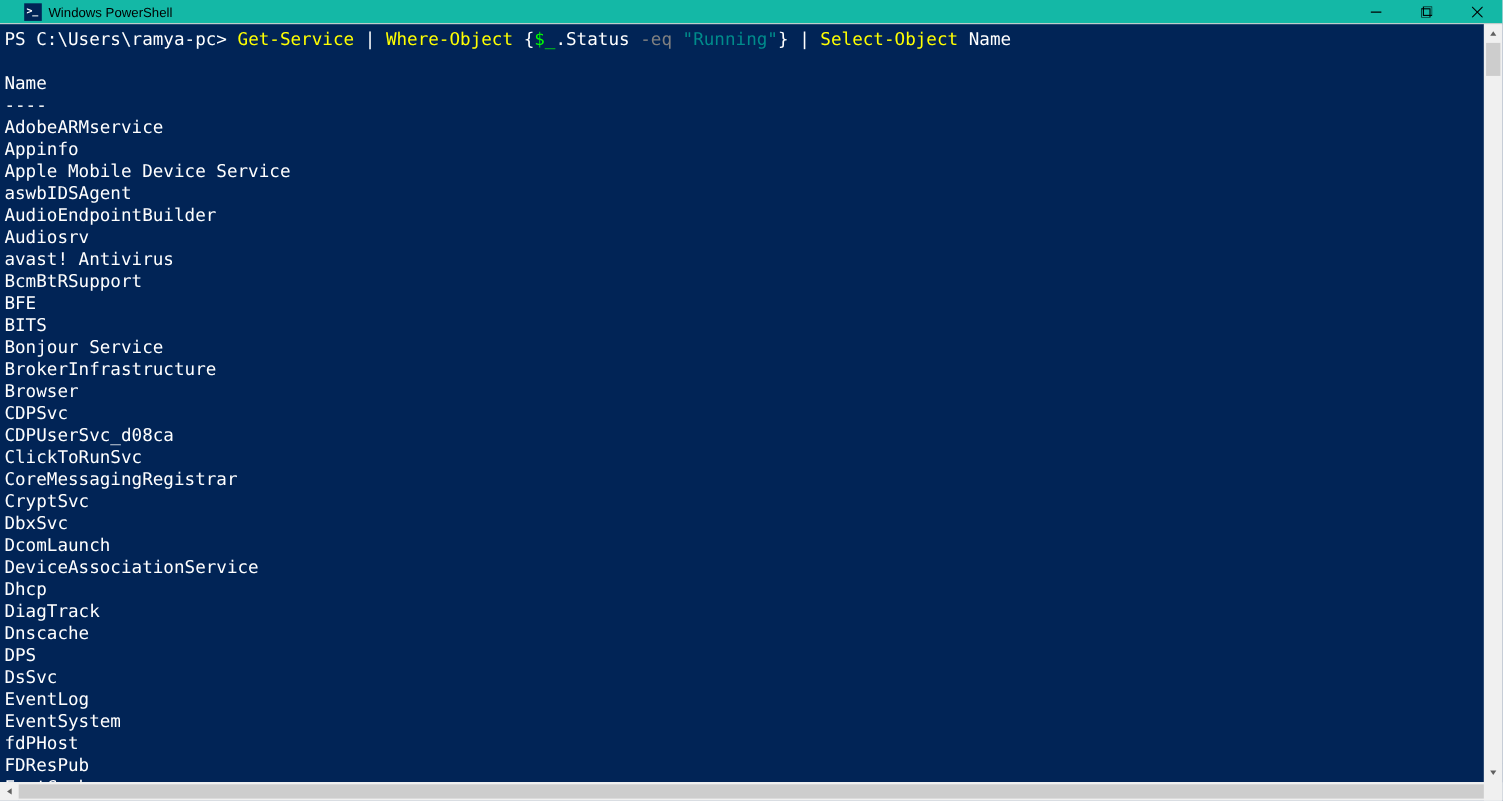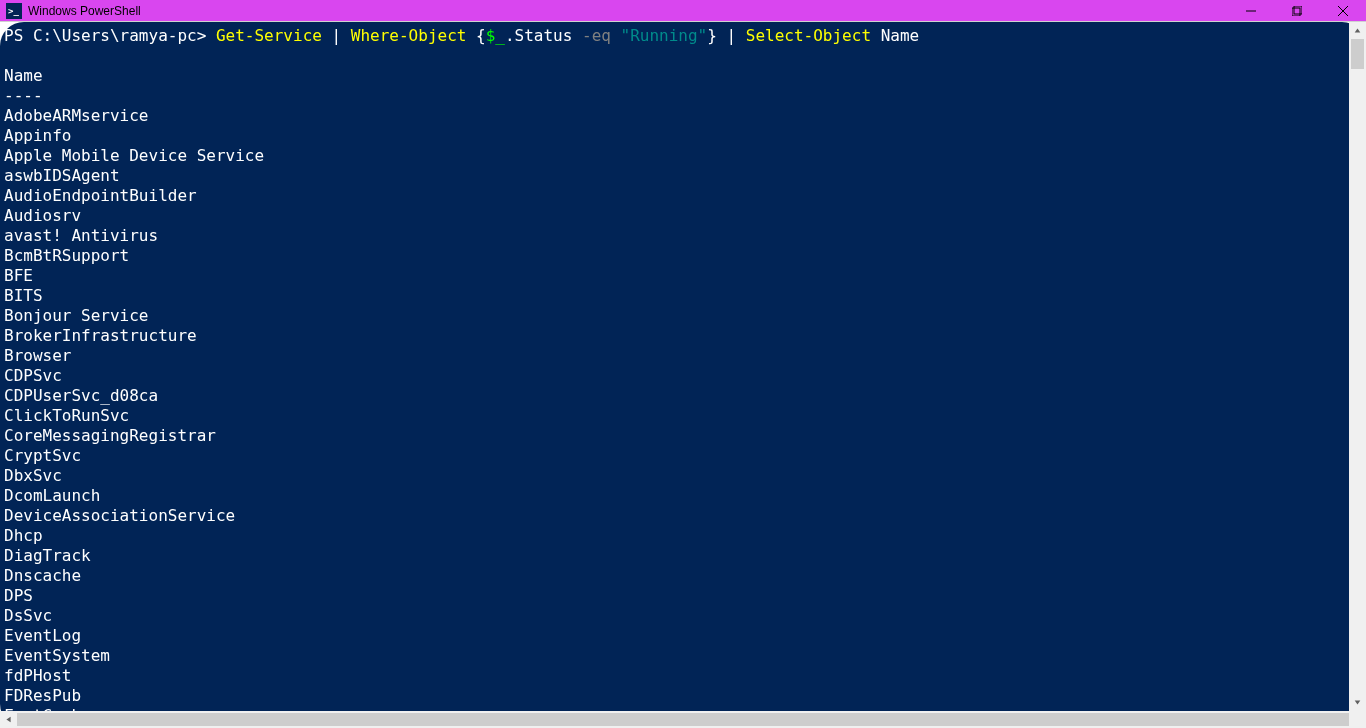--- a/index.html
+++ b/index.html
@@ -1,25 +1,25 @@
 <!DOCTYPE html>
 <html><head>
 <meta charset="utf-8">
 <style>
   * { margin: 0; padding: 0; box-sizing: border-box; }
   html, body { width: 1366px; height: 728px; font-family: "Segoe UI", Tahoma, sans-serif; background: #fff; overflow: hidden; }
 
   
   .titlebar {
     height: 22px;
-    background: #d946ef;
+    background: #14b8a6;
     border-bottom: 1px solid #d0d0d0;
     display: flex;
     align-items: center;
-    padding-left: 6px;
+    padding-left: 22px;
     user-select: none;
   }
   .titlebar .app-icon {
     width: 16px; height: 16px;
     background: #012456;
     position: relative;
     margin-right: 6px;
   }
   .titlebar .app-icon::before {
     content: ">_";
@@ -42,21 +42,20 @@
   }
   .titlebar .win-btn svg { width: 10px; height: 10px; stroke: #000; fill: none; stroke-width: 1; }
 
   
   .terminal-wrap {
     position: relative;
     height: calc(728px - 22px);
     background: #012456;
     display: flex;
     flex-direction: column;
-    border-radius: 24px;
   }
   .terminal {
     flex: 1 1 auto;
     overflow: hidden;
     padding: 4px 0 0 4px;
     font-family: Consolas, "Lucida Console", monospace;
     font-size: 16px;
     line-height: 20px;
     color: #ffffff;
     white-space: pre;

